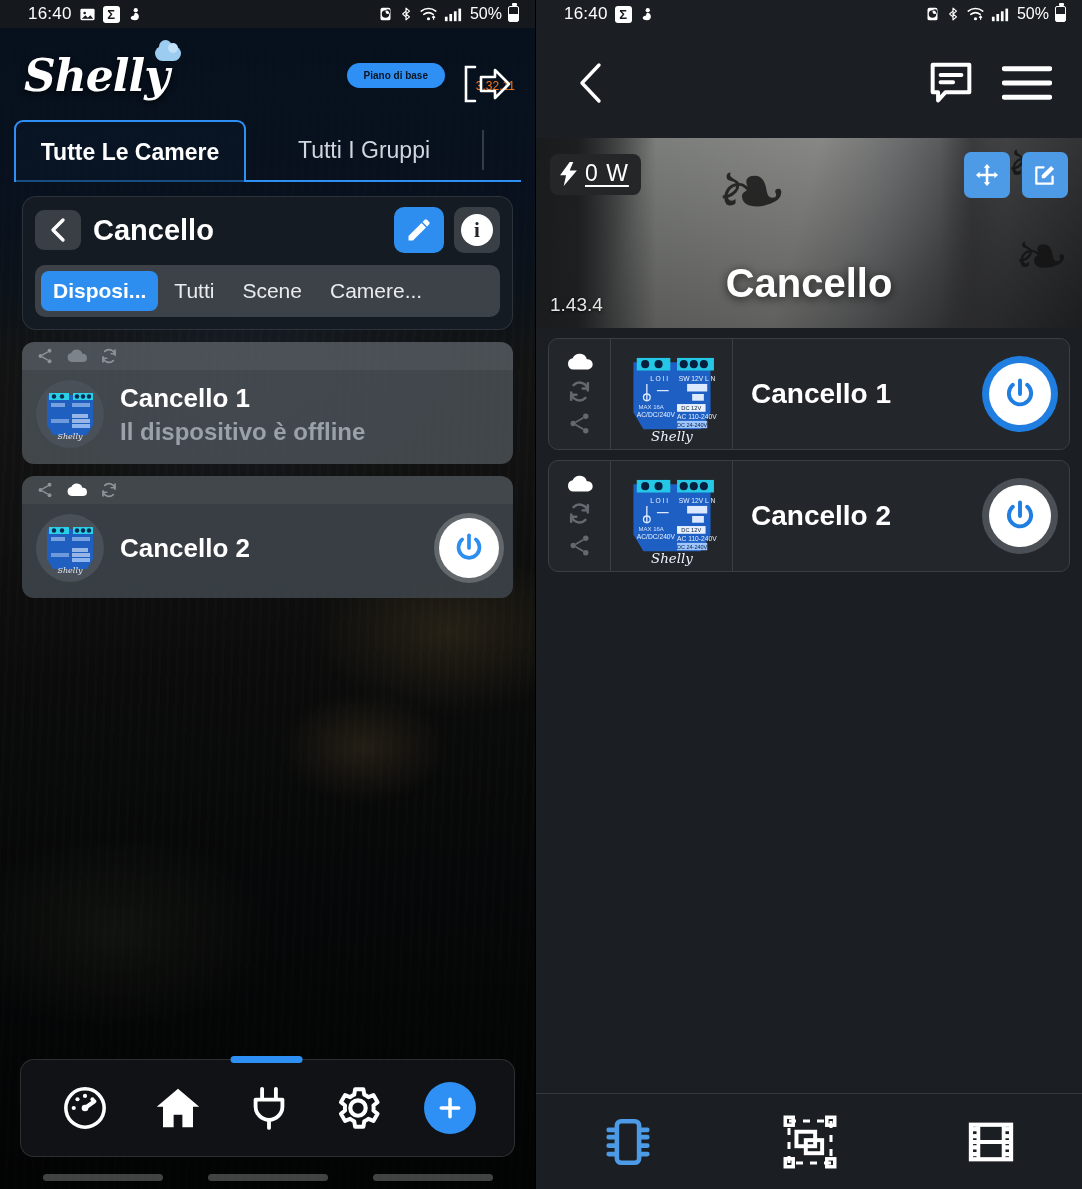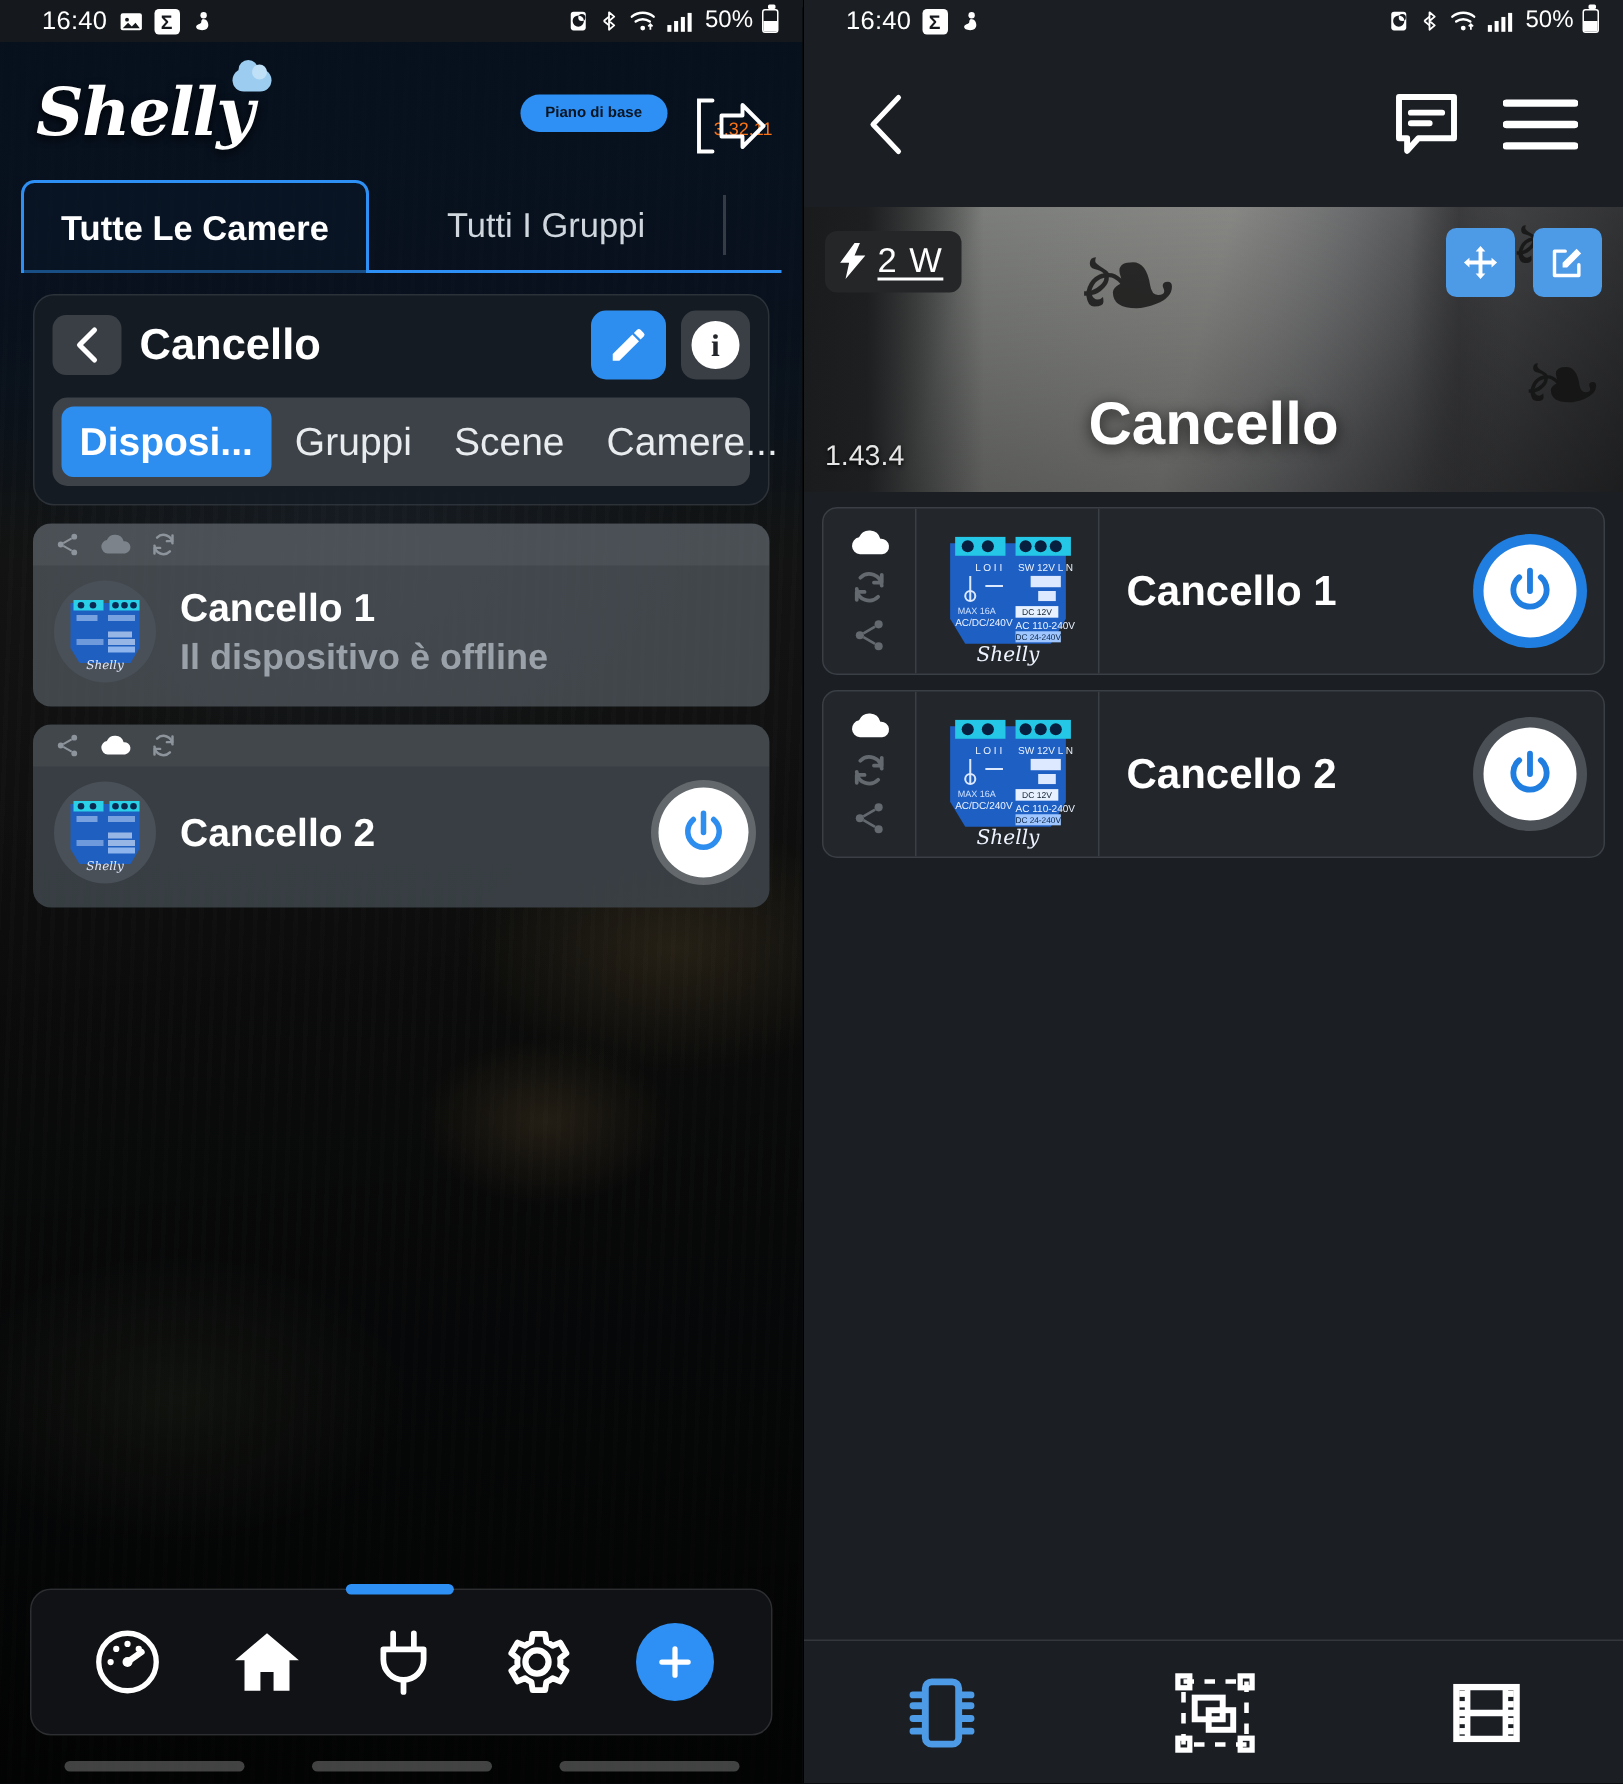--- a/index.html
+++ b/index.html
@@ -160,21 +160,21 @@
     width: 32px; height: 32px; border-radius: 50%; background: #fff;
     color: #22262b; font-weight: bold; font-size: 21px;
     display:flex; align-items:center; justify-content:center;
     font-family: "Liberation Serif", serif;
   }
   .seg {
     margin-top: 12px; display: flex; align-items: center;
     background: #3d4248; border-radius: 10px; padding: 6px; gap: 4px;
   }
   .seg-item {
-    font-size: 26px; color: #e9ecef; padding: 8px 12px; border-radius: 8px;
+    font-size: 21px; color: #e9ecef; padding: 8px 12px; border-radius: 8px;
     white-space: nowrap;
   }
   .seg-item.active { background: #2e8ef0; color: #fff; font-weight: bold; }
 
   .dev-card {
     position: relative; z-index: 10;
     margin: 12px 22px 0 22px;
     border-radius: 12px;
     overflow: hidden;
     background: rgba(60,66,72,.92);
@@ -422,21 +422,21 @@
                 <path d="M20.7 7.1a1.4 1.4 0 000-2L18.9 3.3a1.4 1.4 0 00-2 0L15.1 5.1 18.9 8.9z" fill="#fff"></path>
               </svg>
           </div>
           <div class="info-btn">
             <div class="info-circle">i</div>
           </div>
         </div>
       </div>
       <div class="seg">
         <div class="seg-item active">Disposi...</div>
-        <div class="seg-item">Gruppi</div>
+        <div class="seg-item">Tutti</div>
         <div class="seg-item">Scene</div>
         <div class="seg-item">Camere...</div>
       </div>
     </div>
 
     <div class="dev-card offline">
       <div class="dev-topbar">
         <span>
           <svg width="18" height="18" viewBox="0 0 24 24">
               <circle cx="18" cy="5" r="2.6" fill="#8d949b"></circle>
@@ -659,21 +659,21 @@
       <span class="scroll-ornament" style="left:180px;top:10px;">❧</span>
       <span class="scroll-ornament" style="left:470px;top:-6px;font-size:66px;">❧</span>
       <span class="scroll-ornament" style="left:478px;top:86px;font-size:66px;">❧</span>
 
       <div class="watt-badge">
         <span>
           <svg width="17" height="24" viewBox="0 0 14 20">
               <path d="M8 0L0 11h5l-2 9 11-13H8l3-7z" fill="#fff"></path>
             </svg>
         </span>
-        <span class="watt-val">2 W</span>
+        <span class="watt-val">0 W</span>
       </div>
 
       <div class="hero-actions">
         <div class="hero-btn">
           <svg width="26" height="26" viewBox="0 0 24 24">
             <path d="M12 1.8l3 3.4h-6zM12 22.2l3-3.4h-6zM1.8 12l3.4-3v6zM22.2 12l-3.4-3v6z" fill="#fff"></path>
             <path d="M12 4.5v15M4.5 12h15" stroke="#fff" stroke-width="2.4" stroke-linecap="round"></path>
           </svg>
         </div>
         <div class="hero-btn">

